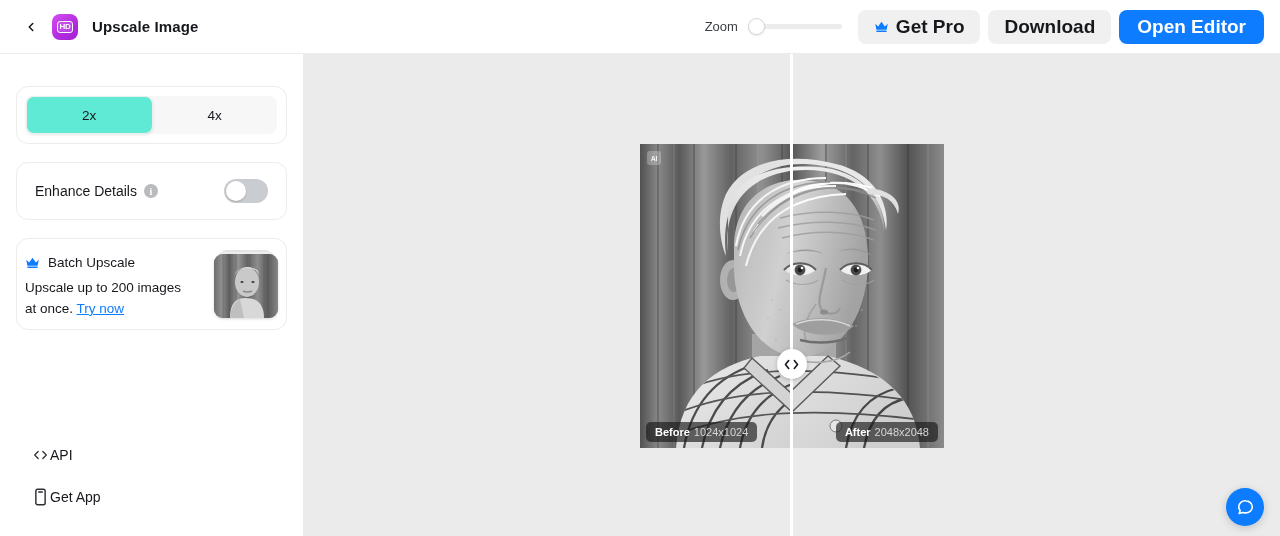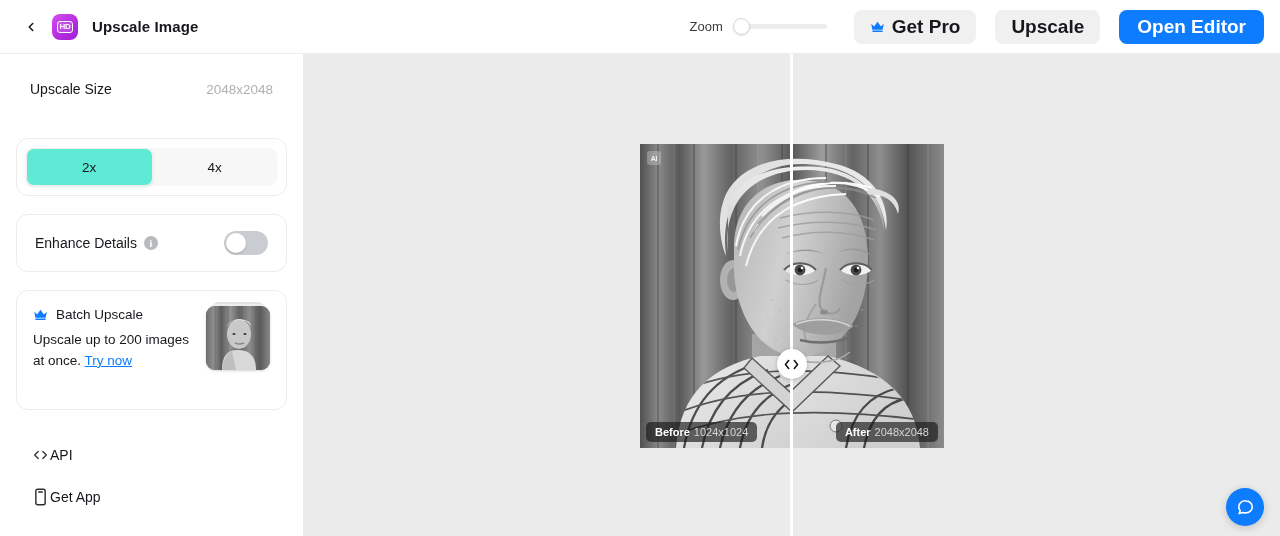--- a/index.html
+++ b/index.html
@@ -35,21 +35,21 @@
   .app-icon .hd-badge {
     color: #ffffff; font-size: 8px; font-weight: bold;
     letter-spacing: -0.3px; line-height: 1;
     border: 1.2px solid #ffffff; border-radius: 3px;
     padding: 1px 2px; background: rgba(255,255,255,0.12);
   }
   .app-title {
     margin-left: 14px; font-size: 15px; font-weight: bold; color: #16181c;
     letter-spacing: 0.1px;
   }
-  .header-right { margin-left: auto; display: flex; align-items: center; gap: 19px; }
+  .header-right { margin-left: auto; display: flex; align-items: center; gap: 8px; }
 
   .zoom-group { display: flex; align-items: center; gap: 10px; margin-right: 8px; }
   .zoom-label { font-size: 13px; color: #3a3d42; }
   .zoom-slider {
     position: relative; width: 94px; height: 18px;
     display: flex; align-items: center; cursor: pointer;
   }
   .zoom-track {
     position: absolute; left: 0; right: 0; height: 5px;
     background: #ececec; border-radius: 3px;
@@ -121,21 +121,21 @@
     width: 44px; height: 24px; border-radius: 14px; background: #c9ccd0;
     position: relative; cursor: pointer; flex-shrink: 0;
   }
   .toggle .knob {
     position: absolute; top: 2px; left: 2px;
     width: 20px; height: 20px; border-radius: 50%; background: #ffffff;
     box-shadow: 0 1px 2px rgba(0,0,0,0.18);
   }
 
   .batch-card {
-    margin-top: 18px; height: 120px; padding: 14px 16px;
+    margin-top: 18px; height: 92px; padding: 14px 8px;
     display: flex; align-items: flex-start; justify-content: space-between;
   }
   .batch-text { padding-top: 2px; }
   .batch-title-row { display: flex; align-items: center; gap: 8px; }
   .batch-title { font-size: 13.5px; color: #16181c; }
   .batch-desc {
     margin-top: 8px; font-size: 13.5px; color: #16181c; line-height: 1.55;
     max-width: 160px;
   }
   .try-now { color: #0d7cff; text-decoration: underline; cursor: pointer; }
@@ -243,37 +243,33 @@
 
       <button class="btn btn-gray">
         <svg class="crown" width="15" height="13" viewBox="0 0 24 20">
           <path d="M2 5.5 L6.6 10 L12 2.4 L17.4 10 L22 5.5 L20.2 15.2 L3.8 15.2 Z" fill="#0d7cff"></path>
           <rect x="3.6" y="16.4" width="16.8" height="2.4" rx="1.1" fill="#0d7cff"></rect>
         </svg>
         <span>Get Pro</span>
       </button>
 
       <button class="btn btn-gray">
-        <span>Upscale</span>
+        <span>Download</span>
       </button>
 
       <button class="btn btn-primary">
         <span>Open Editor</span>
       </button>
     </div>
   </div>
 
   <div class="body">
 
     <div class="sidebar">
 
-      <div class="size-row">
-        <span class="size-label">Upscale Size</span>
-        <span class="size-value">2048x2048</span>
-      </div>
 
       <div class="card seg-card">
         <div class="segmented">
           <div class="seg active">2x</div>
           <div class="seg">4x</div>
         </div>
       </div>
 
       <div class="card enhance-card">
         <div class="enhance-left">

